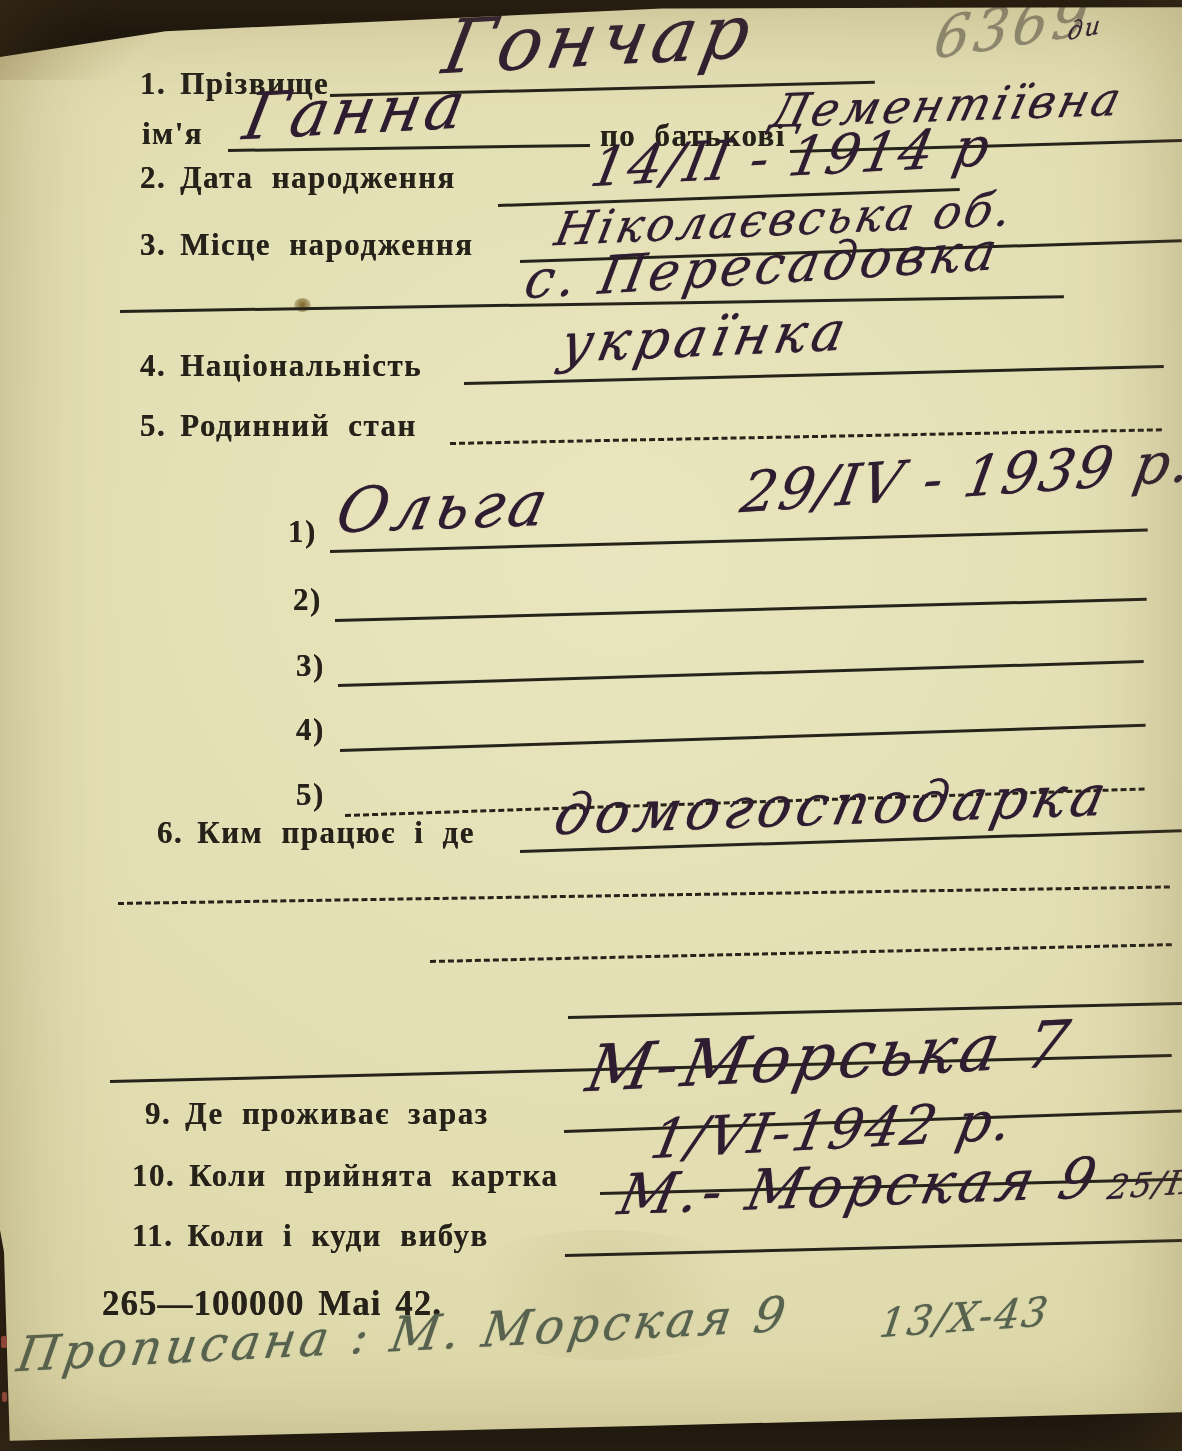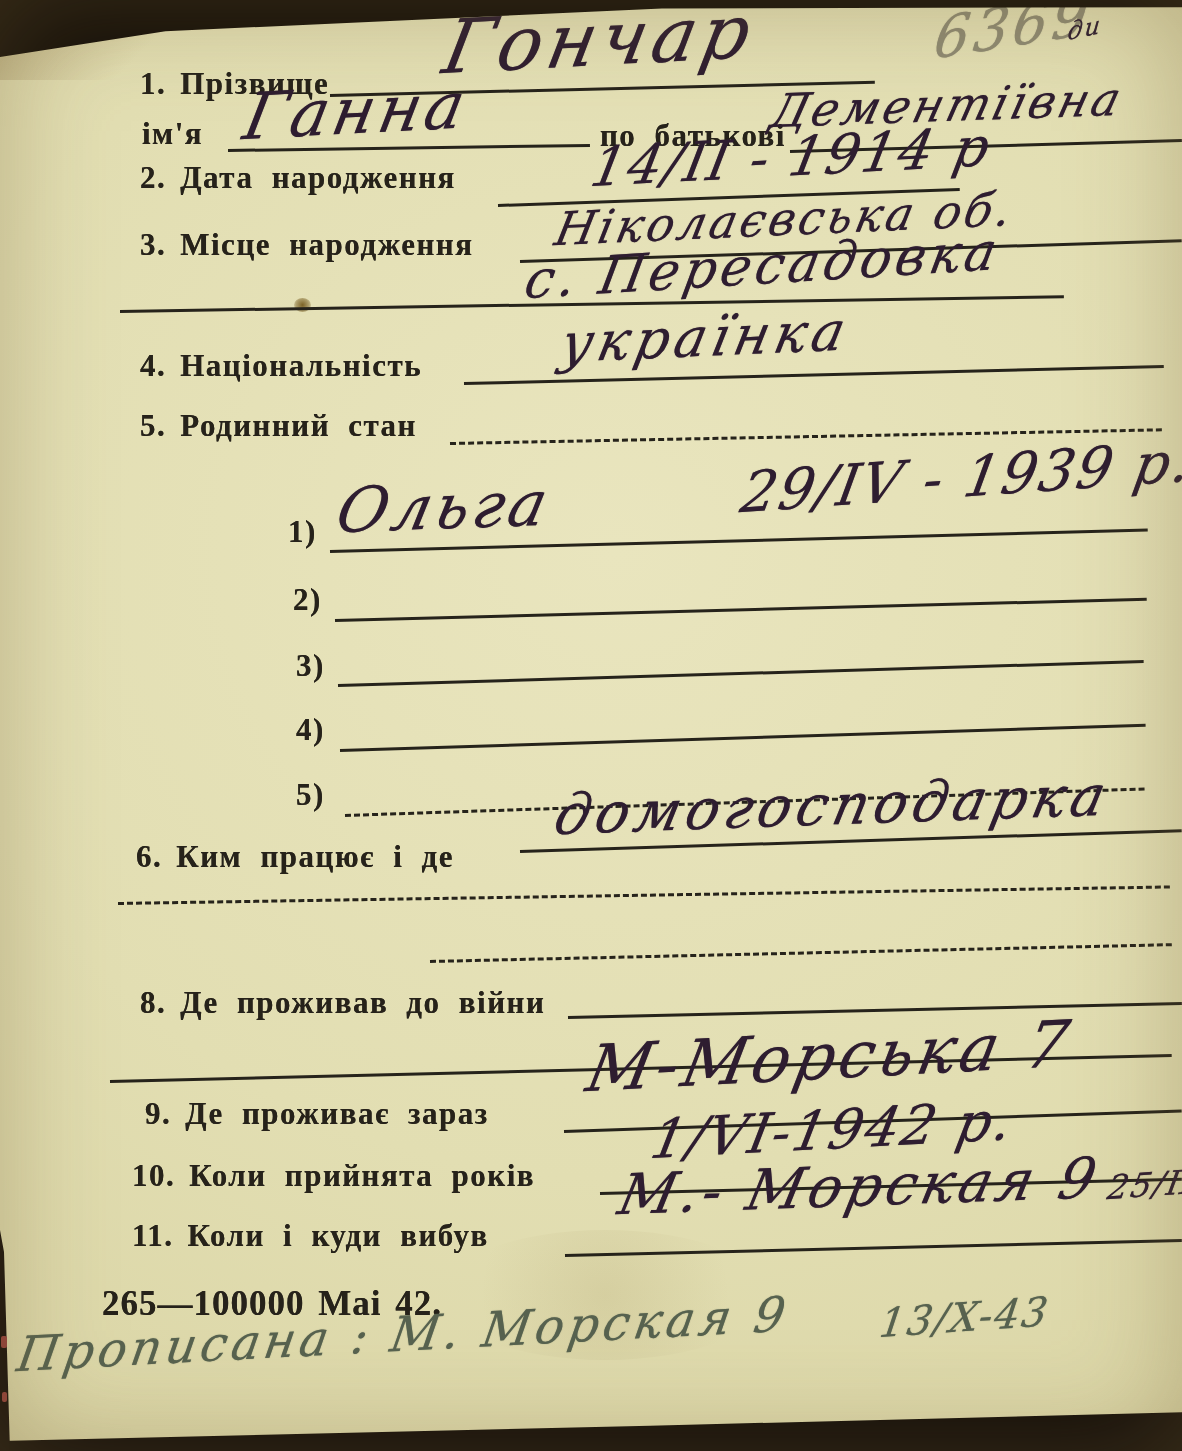--- a/index.html
+++ b/index.html
@@ -79,31 +79,28 @@
     <span class="num">4.</span><span>Національність</span>
   </div>
   <div class="plabel" style="left:140px;top:408px;">
     <span class="num">5.</span><span>Родинний стан</span>
   </div>
   <div class="plabel" style="left:288px;top:514px;"><span>1)</span></div>
   <div class="plabel" style="left:293px;top:582px;"><span>2)</span></div>
   <div class="plabel" style="left:296px;top:648px;"><span>3)</span></div>
   <div class="plabel" style="left:296px;top:712px;"><span>4)</span></div>
   <div class="plabel" style="left:296px;top:777px;"><span>5)</span></div>
-  <div class="plabel" style="left:136px;top:815px;margin-top:24px;">
+  <div class="plabel" style="left:157px;top:815px;">
     <span class="num">6.</span><span>Ким працює і де</span>
-  </div>
-  <div class="plabel" style="left:140px;top:985px;">
-    <span class="num">8.</span><span>Де проживав до війни</span>
   </div>
   <div class="plabel" style="left:145px;top:1096px;">
     <span class="num">9.</span><span>Де проживає зараз</span>
   </div>
   <div class="plabel" style="left:132px;top:1158px;">
-    <span class="num">10.</span><span>Коли прийнята років</span>
+    <span class="num">10.</span><span>Коли прийнята картка</span>
   </div>
   <div class="plabel" style="left:132px;top:1218px;">
     <span class="num">11.</span><span>Коли і куди вибув</span>
   </div>
   <div class="plabel" style="left:102px;top:1284px;font-size:35px;font-weight:700;letter-spacing:1px;word-spacing:4px;">
     <span>265—100000 Mai 42.</span>
   </div>
 
   <div class="hw pencil" style="left:935px;top:6px;font-size:56px;transform:rotate(-9deg) skewX(-16deg);letter-spacing:4px;">6369</div>
   <div class="hw" style="left:1068px;top:18px;font-size:24px;transform:rotate(-12deg) skewX(-18deg);">ди</div>

